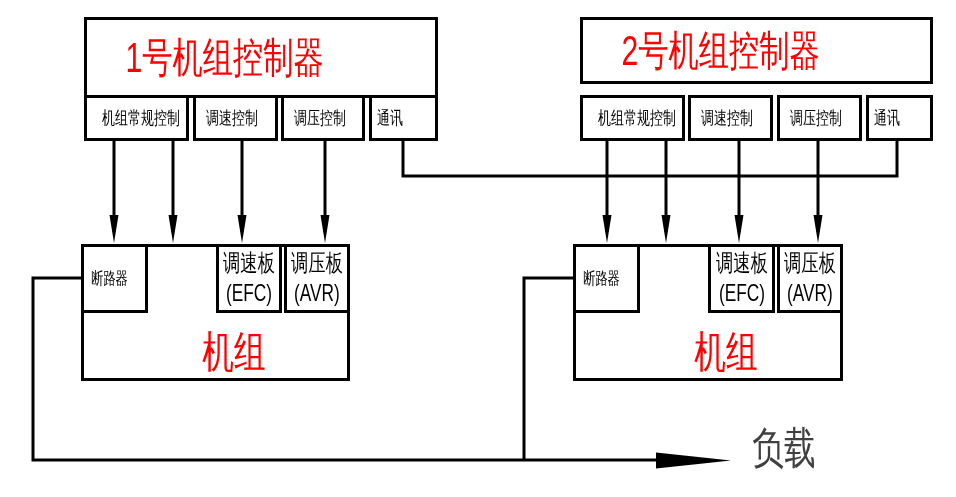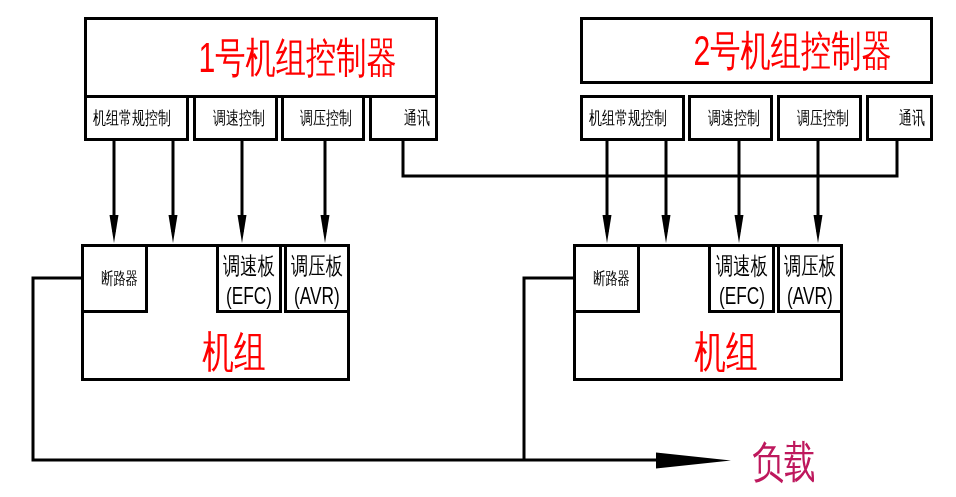--- a/index.html
+++ b/index.html
@@ -3,35 +3,35 @@
 <meta charset="utf-8">
 <style>
   html,body { margin:0; padding:0; background:#fff; }
   .canvas {
     position:relative; width:956px; height:497px; background:#ffffff;
     font-family:"Liberation Sans", sans-serif; overflow:hidden;
   }
   .wires { position:absolute; left:0; top:0; z-index:0; }
   .box {
     position:absolute; box-sizing:border-box; border:3px solid #000;
-    background:#fff; display:flex; align-items:center; justify-content:flex-end;
+    background:#fff; display:flex; align-items:center; justify-content:flex-start;
     z-index:1; color:#000;
   }
   .cn { display:inline-block; transform:scaleX(0.72); transform-origin:50% 50%; white-space:nowrap; }
   .title { font-size:42px; color:#ff0000; }
   .module { font-size:18px; }
   .inner { font-size:17px; }
   .board { flex-direction:column; gap:0; font-size:24px; }
   .unitbox { justify-content:center; align-items:flex-start; }
   .unit-label {
     position:absolute; left:0; right:0; top:76px; text-align:center;
     font-size:44px; color:#ff0000; z-index:2;padding-left:36px;
   }
   .load-label {
-    position:absolute; left:740px; top:433px; font-size:44px; color:#be185d; z-index:1;
+    position:absolute; left:740px; top:419px; font-size:44px; color:#404040; z-index:1;
   }
 </style>
 </head>
 <body>
 
 <div class="canvas">
 
   <svg class="wires" width="956" height="497">
     <g stroke="#000000" stroke-width="3" fill="none">
       <line x1="114" y1="141" x2="114" y2="232"></line>

